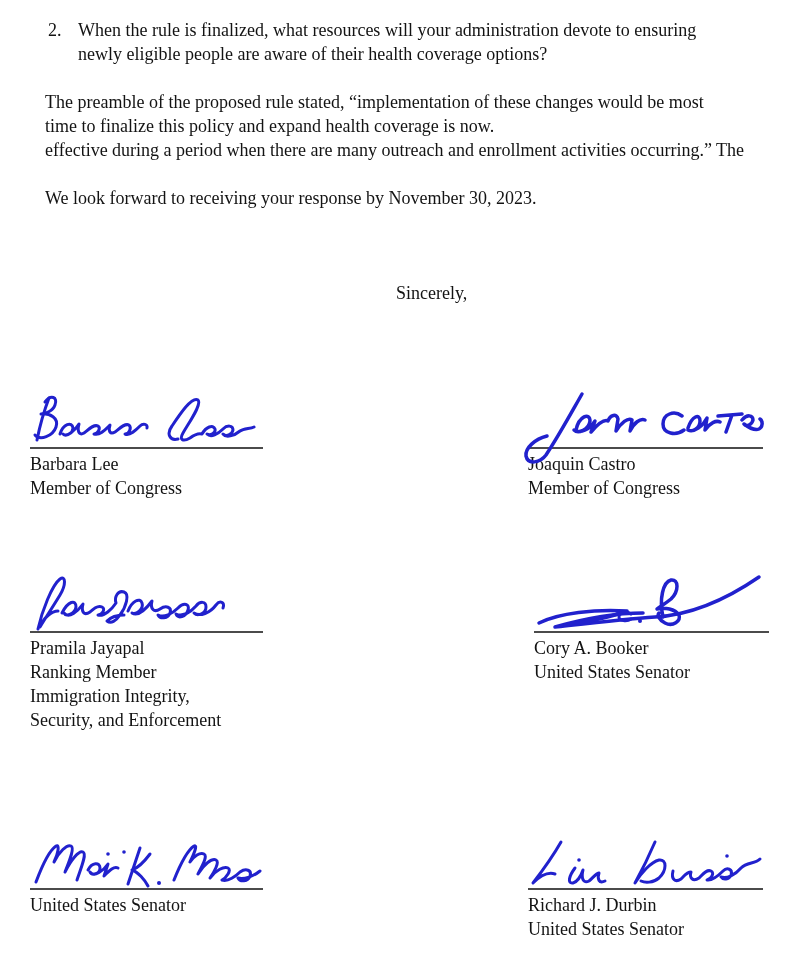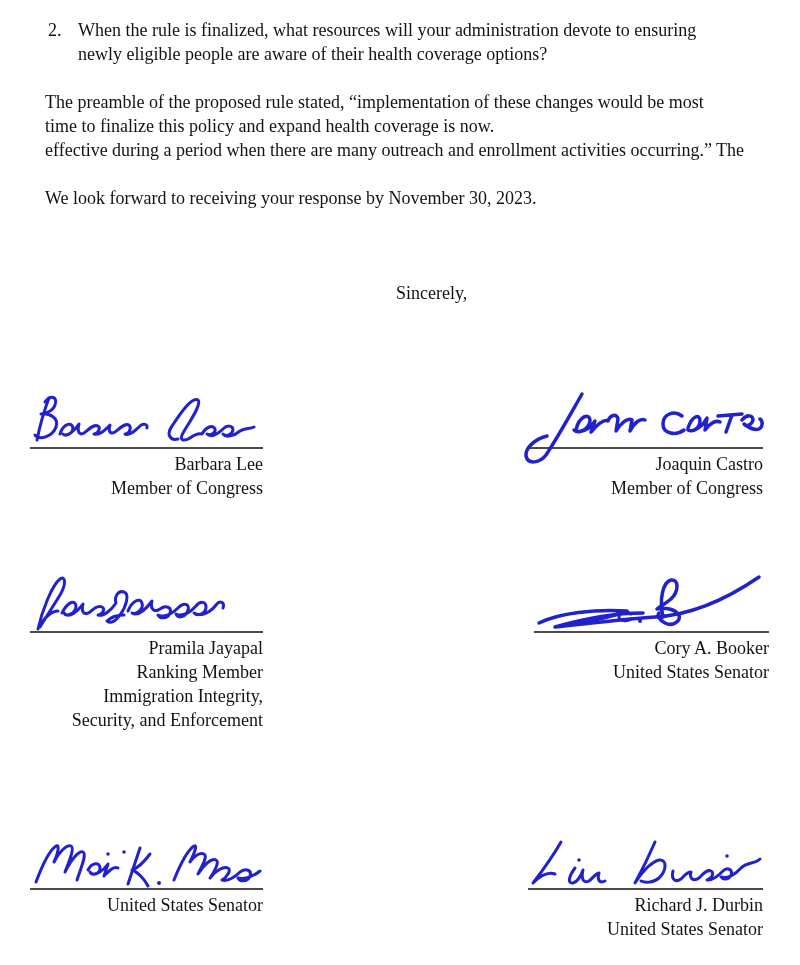--- a/index.html
+++ b/index.html
@@ -22,21 +22,21 @@
 
   
   .list-num { position: absolute; left: 48px; top: 18px; }
   .list-body { position: absolute; left: 78px; top: 18px; width: 690px; }
 
   .para { position: absolute; left: 25px; width: 760px; margin-left: 20px; }
 
   .valediction { position: absolute; left: 356px; top: 281px; margin-left: 40px; }
 
   
-  .sig-block { position: absolute; width: 235px; text-align: right; }
+  .sig-block { position: absolute; width: 235px; }
   .sig-art { position: relative; height: 58px; overflow: visible; }
   .sig-art svg { position: absolute; overflow: visible; }
   .sig-rule { height: 2px; background: #4b4b4b; }
   .sig-text { margin-top: 3px; }
   .sig-text .line { white-space: nowrap; }
 
   .sig-stroke {
     fill: none;
     stroke: #2121cd;
     stroke-width: 3;

